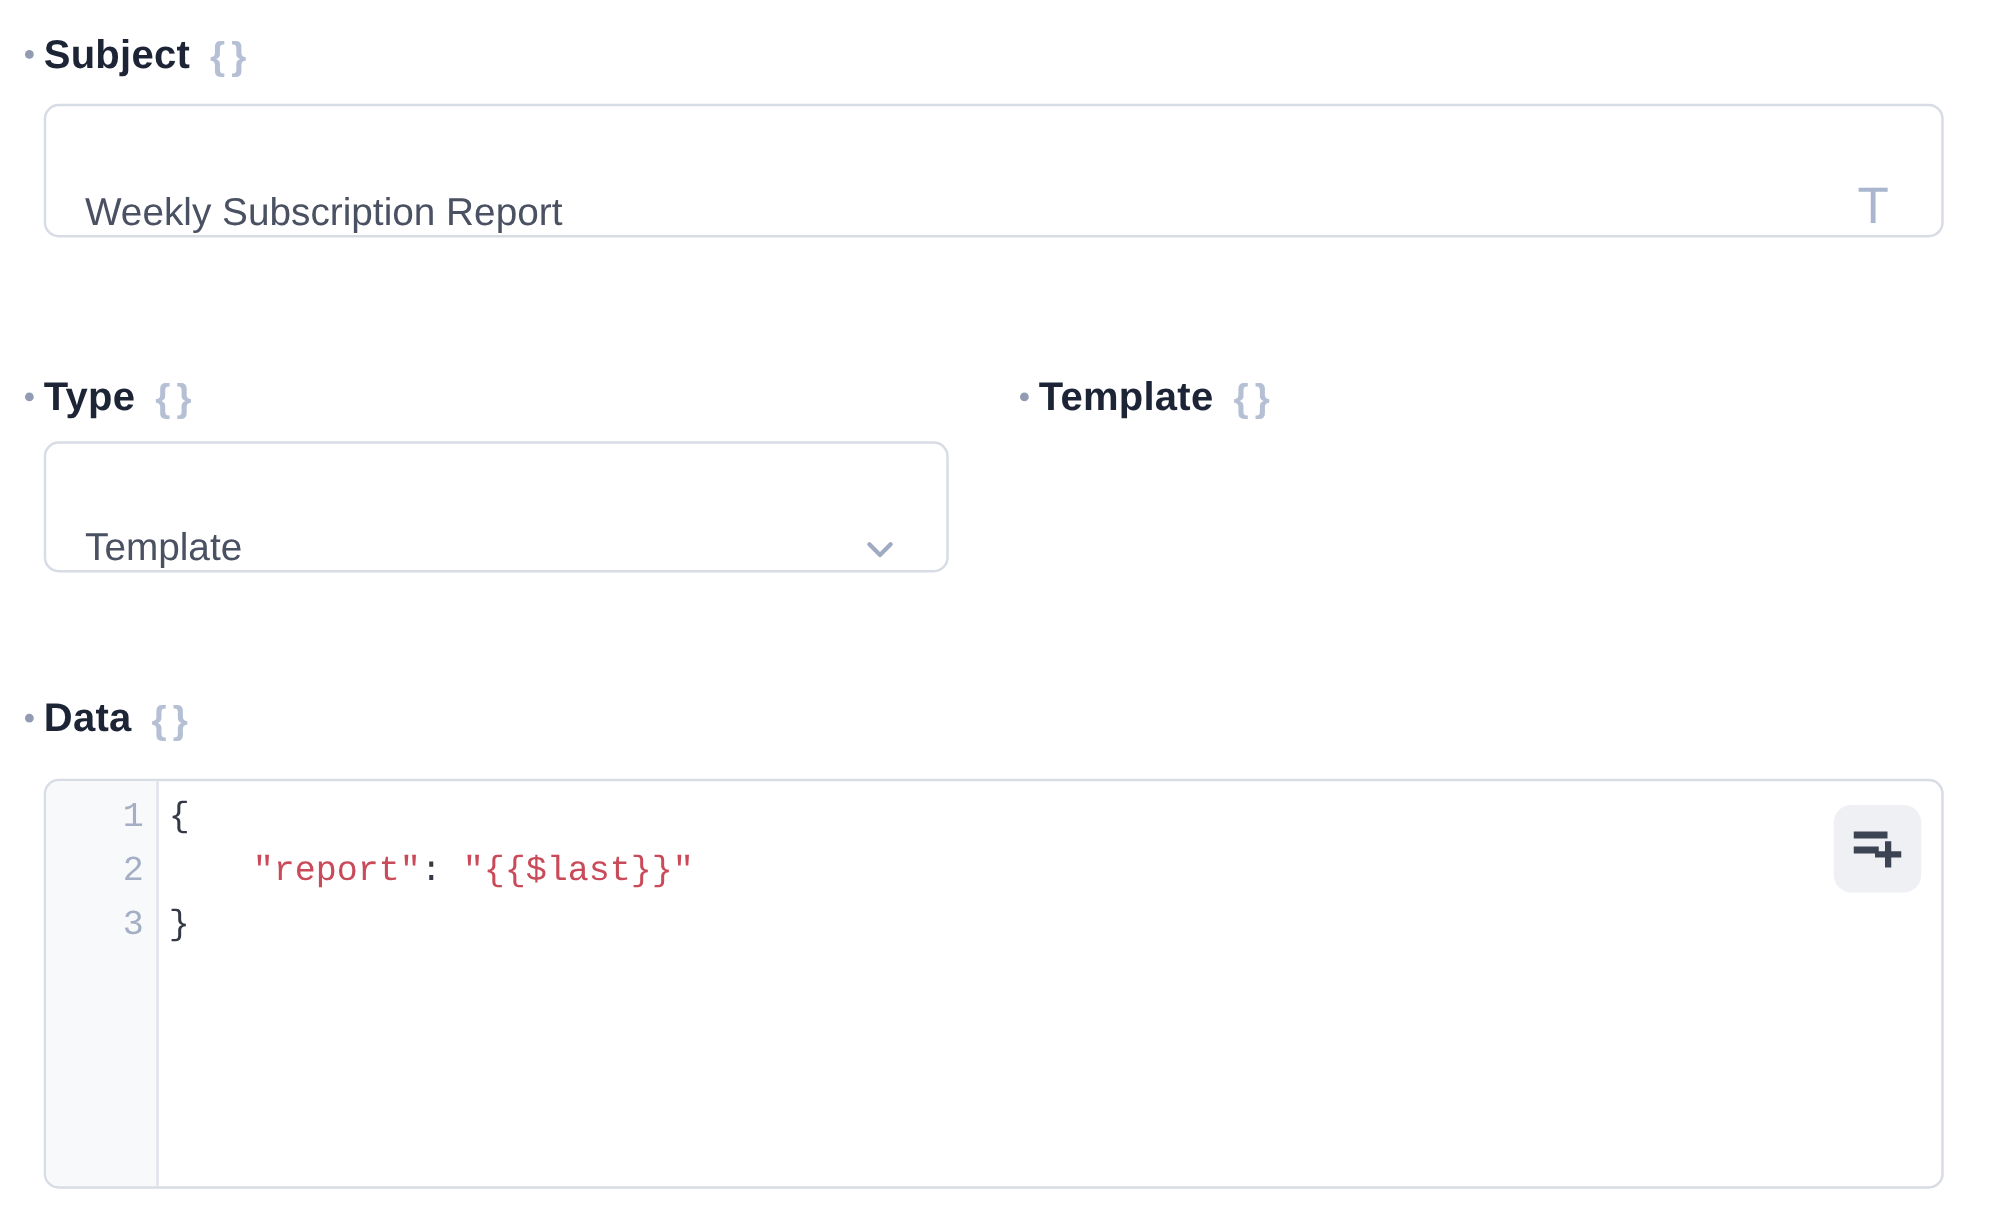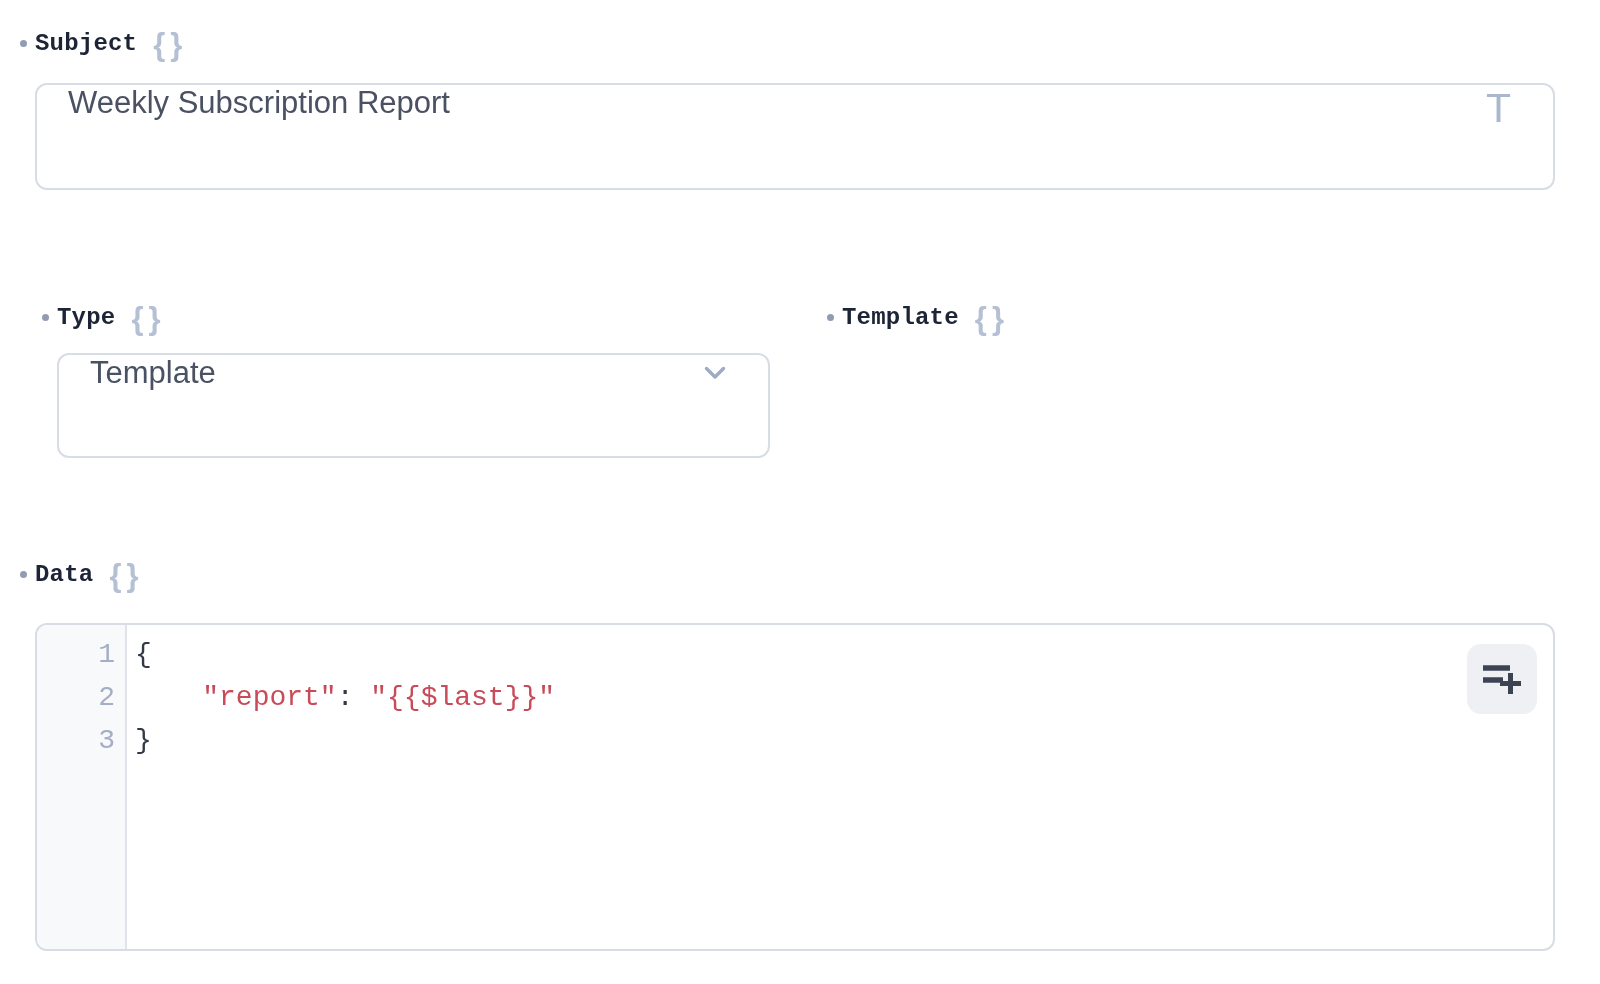--- a/index.html
+++ b/index.html
@@ -32,63 +32,61 @@
     height: 32px;
   }
   .req-dot {
     width: 7px; height: 7px;
     border-radius: 50%;
     background: var(--dot);
     margin-right: 8px;
     flex: 0 0 auto;
   }
   .field-label {
-    font-size: 24px;
+    font-size: 32px;
     font-weight: 700;
     color: var(--label-text);
     letter-spacing: 0.2px;
-    font-family: Liberation Mono, monospace;
   }
   .braces-icon {
     margin-left: 16px;
     font-size: 31px;
     font-weight: 600;
     color: #b5c0d4;
     letter-spacing: 5px;
     line-height: 1;
     padding-top: 2px;
   }
 
   .input-box {
     margin-top: 24px;
     height: 107px;
     border: 2px solid var(--border);
     border-radius: 12px;
     background: #ffffff;
     display: flex;
-    align-items: flex-start;
+    align-items: flex-end;
     padding: 0 28px 0 31px;
     font-size: 31px;
     color: var(--input-text);
   }
   .input-box .value { flex: 1 1 auto; white-space: nowrap; overflow: hidden; }
 
   .text-type-icon {
     font-size: 41px;
     font-weight: 500;
     color: var(--muted-icon);
     flex: 0 0 auto;
     padding-right: 14px;
   }
 
   .two-col {
     display: flex;
     gap: 72px;
     margin-top: 111px;
-    margin-left: 22px;
   }
   .col { flex: 1 1 0; min-width: 0; }
   .col .input-box { margin-top: 20px; height: 105px; }
 
   .chevron-icon { flex: 0 0 auto; display: flex; padding-right: 8px; }
 
   .data-section { margin-top: 100px; }
   .editor {
     position: relative;
     margin-top: 33px;

